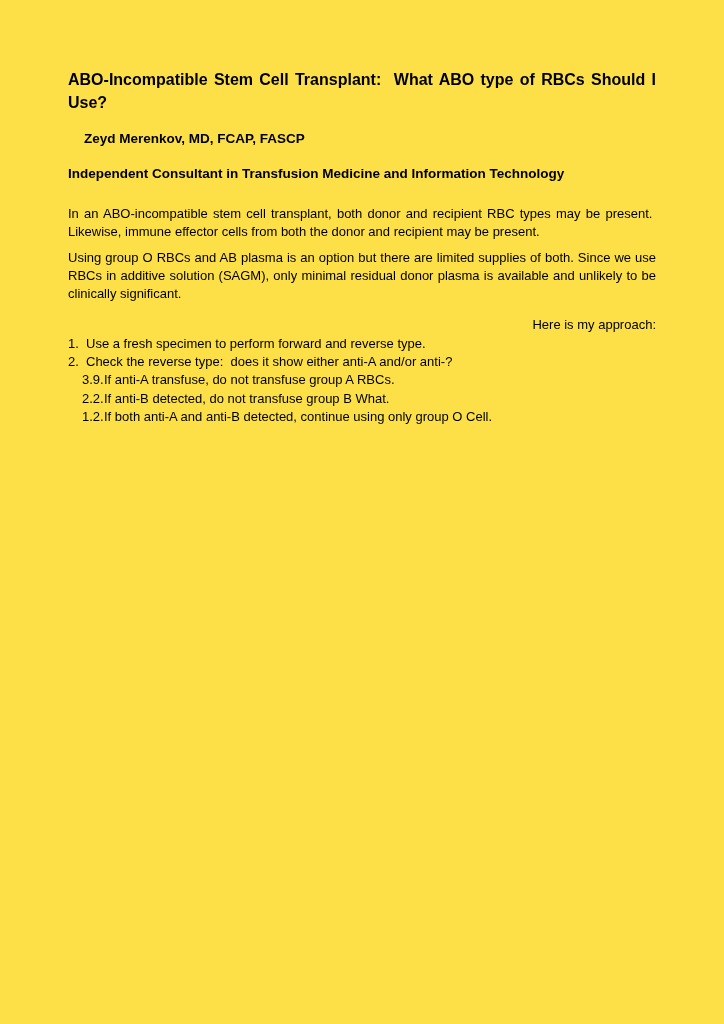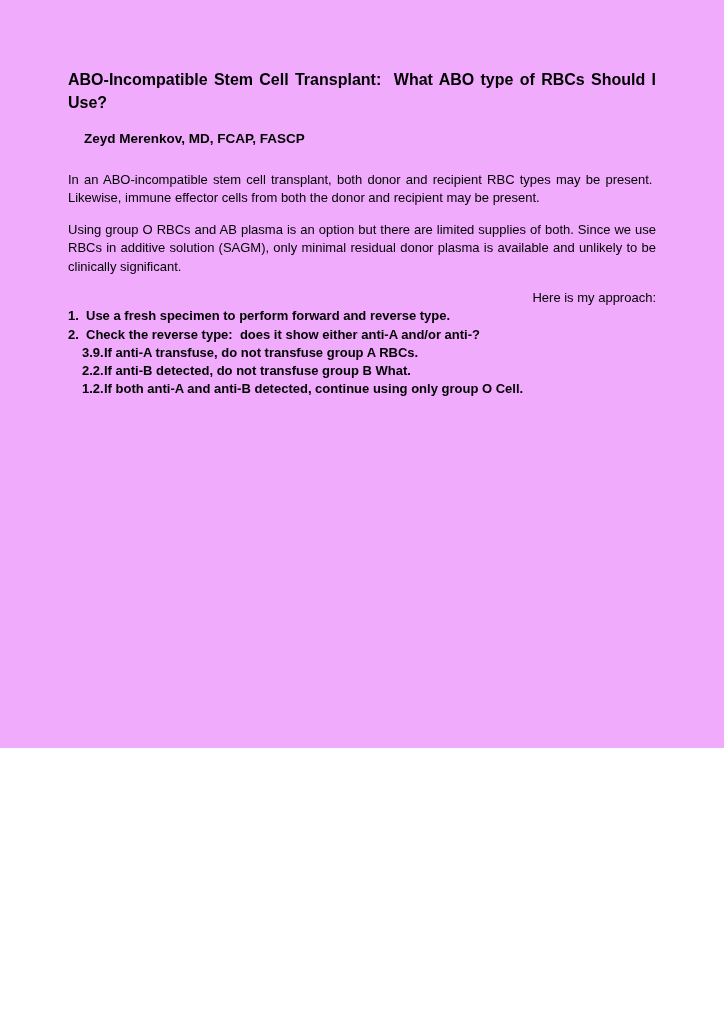--- a/index.html
+++ b/index.html
@@ -3,24 +3,24 @@
 <meta charset="utf-8">
 <style>
   html, body {
     margin: 0;
     padding: 0;
     background: #ffffff;
   }
   .page {
     position: relative;
     width: 724px;
-    height: 748px;
+    height: 1024px;
     box-sizing: border-box;
     padding: 68px 68px 0 68px;
-    background: #f0abfc;
+    background: #fde047;
     color: #000000;
     font-family: "Liberation Sans", "DejaVu Sans", sans-serif;
     overflow: hidden;
   }
   .doc-title {
     margin: 0;
     font-size: 16px;
     font-weight: bold;
     line-height: 23px;
     text-align: justify;
@@ -38,51 +38,51 @@
     font-weight: bold;
     line-height: 18.5px;
   }
   .body-para {
     margin: 0;
     font-size: 13px;
     line-height: 18.3px;
     text-align: justify;
   }
   .para-1 { margin-top: 22px; }
-  .para-2 { margin-top: 14px; }
+  .para-2 { margin-top: 7px; }
   .approach { margin-top: 13px; }
   .approach-intro {
     margin: 0;
     font-size: 13px;
     line-height: 18.3px;
     text-align: right;
   }
   .list-item {
     font-size: 13px;
     line-height: 18.3px;
     white-space: nowrap;
-    font-weight: bold;
   }
   .list-item .marker {
     display: inline-block;
     vertical-align: top;
   }
   .level-1 .marker { width: 18px; }
   .level-2 { margin-left: 14px; }
   .level-2 .marker { width: 22px; }
 </style>
 </head>
 <body>
 
 <div class="page">
 
   <h1 class="doc-title">ABO-Incompatible Stem Cell Transplant:&nbsp; What ABO type of RBCs Should I Use?</h1>
 
   <p class="byline">Zeyd Merenkov, MD, FCAP, FASCP</p>
 
+  <p class="affiliation">Independent Consultant in Transfusion Medicine and Information Technology</p>
 
   <p class="body-para para-1">In an ABO-incompatible stem cell transplant, both donor and recipient RBC types may be present.&nbsp; Likewise, immune effector cells from both the donor and recipient may be present.</p>
 
   <p class="body-para para-2">Using group O RBCs and AB plasma is an option but there are limited supplies of both. Since we use RBCs in additive solution (SAGM), only minimal residual donor plasma is available and unlikely to be clinically significant.</p>
 
   <div class="approach">
     <p class="approach-intro">Here is my approach:</p>
 
     <div class="approach-list">
 

